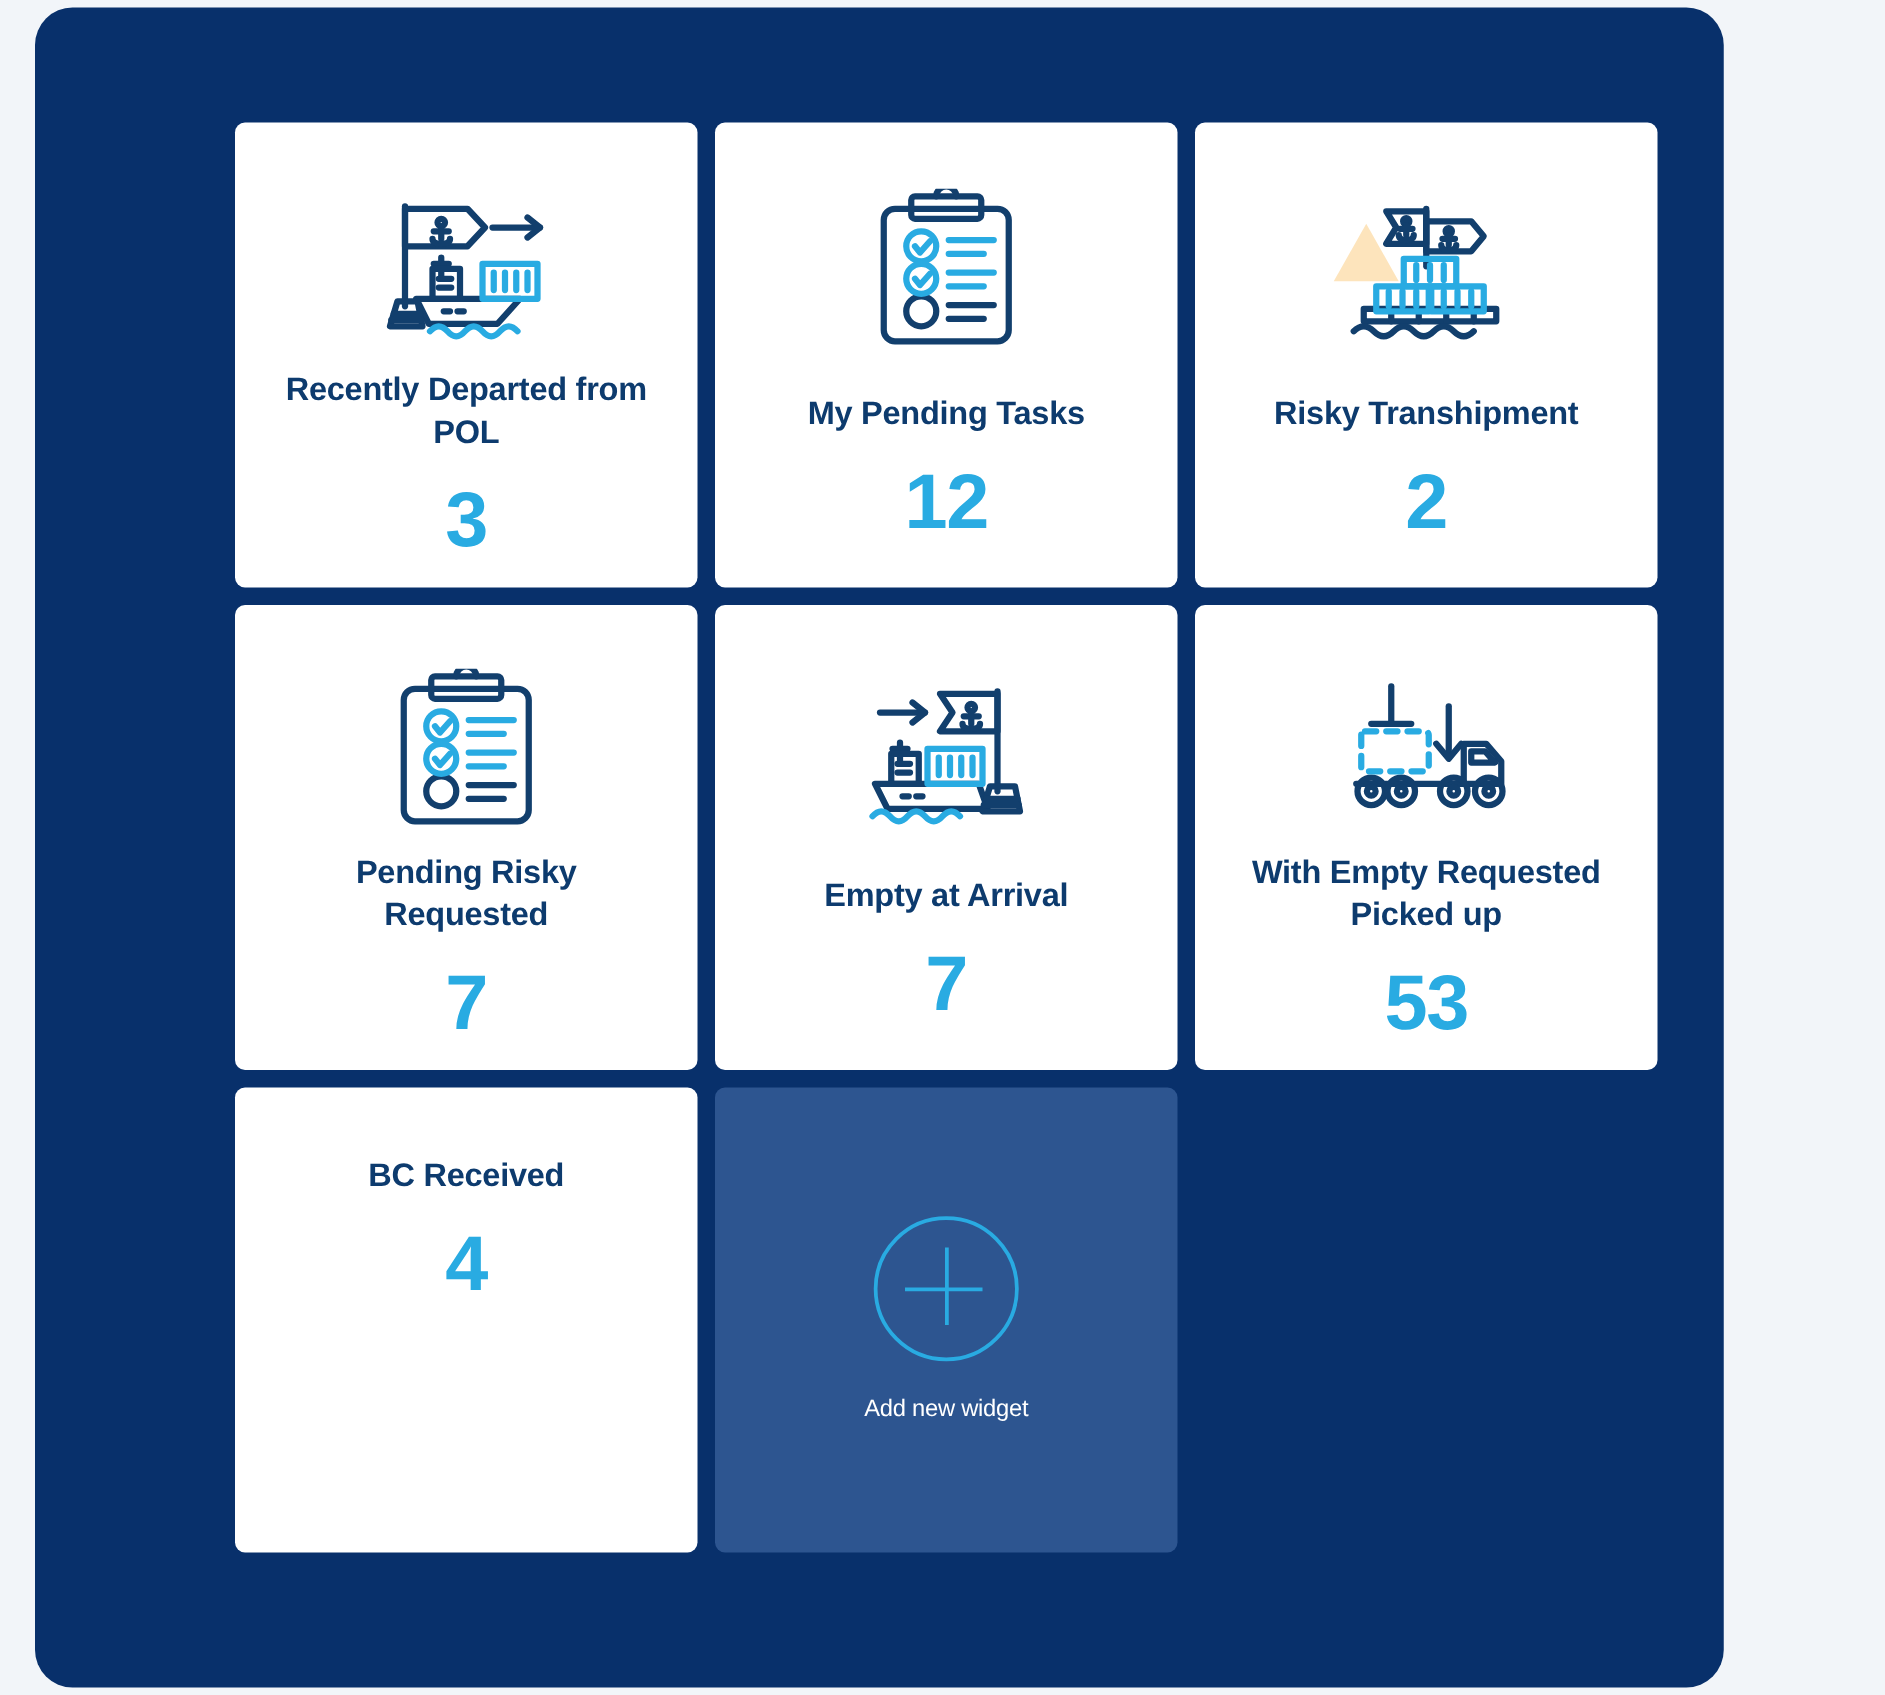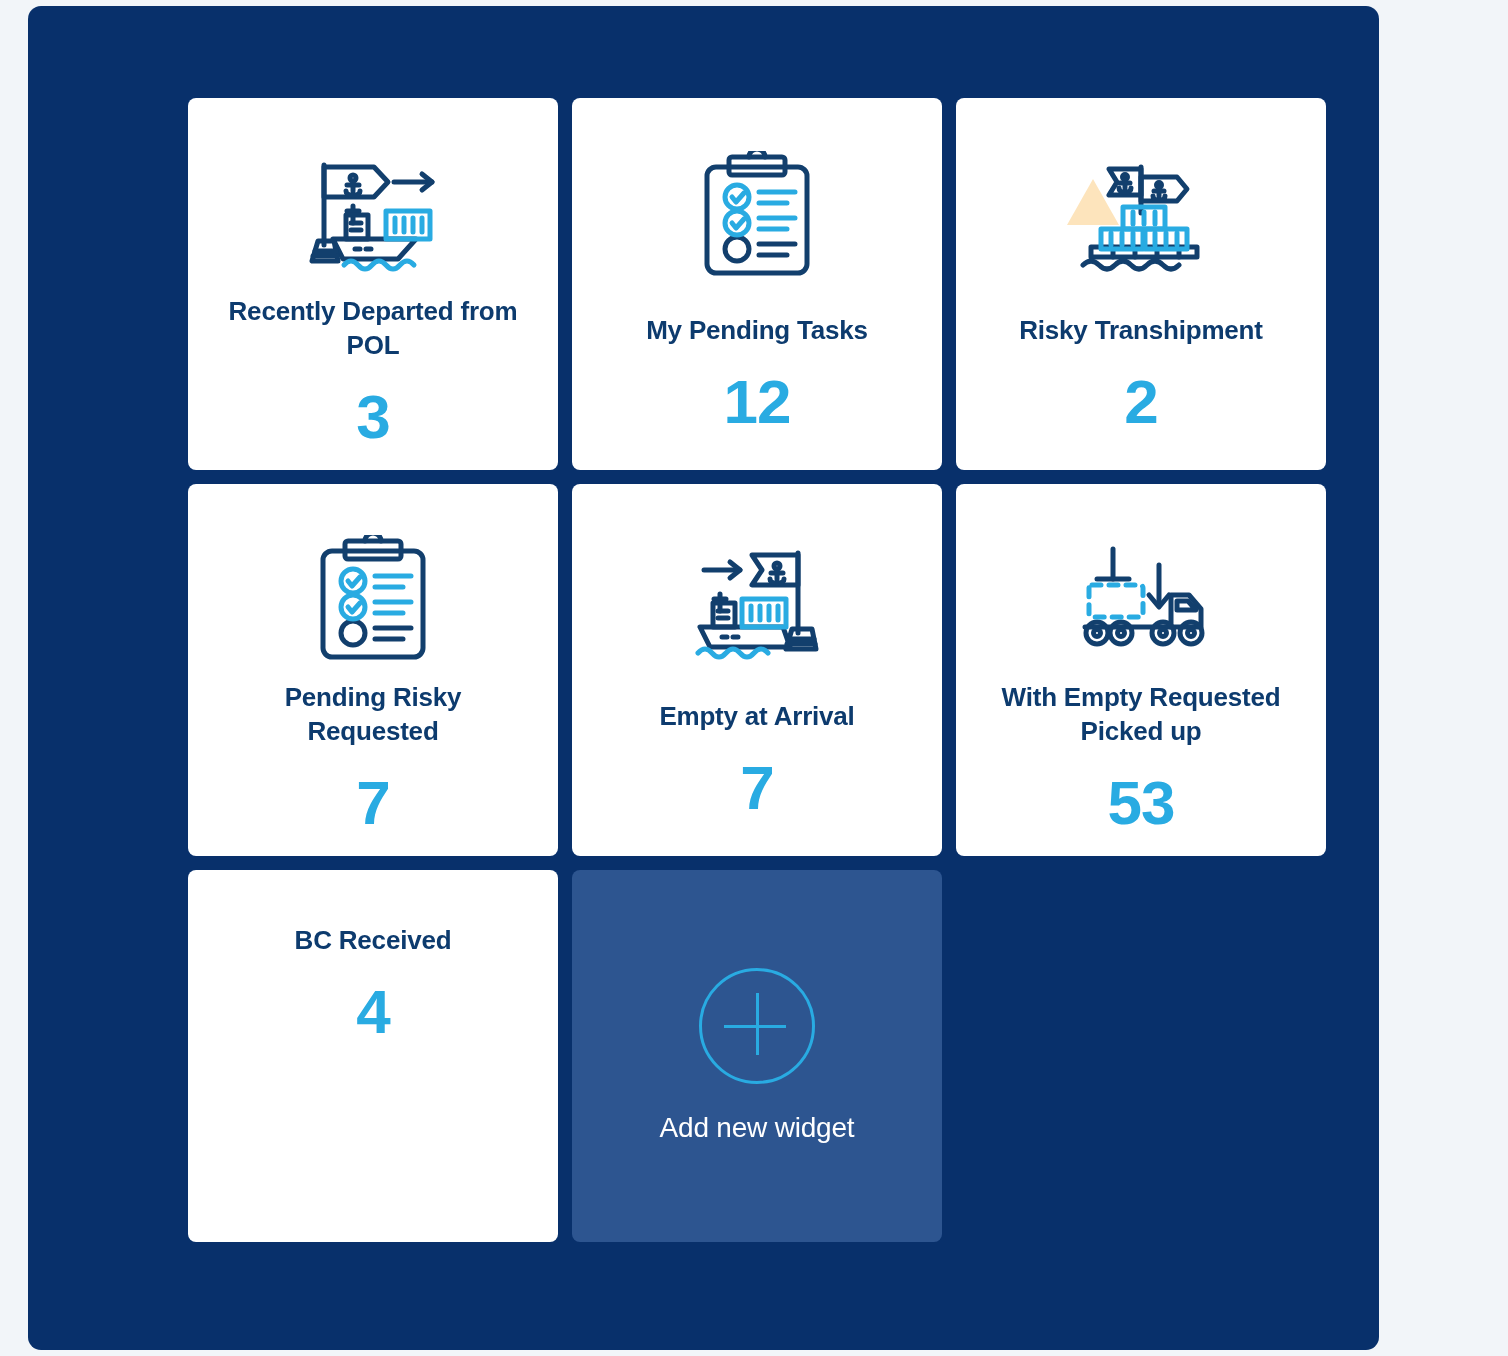--- a/index.html
+++ b/index.html
@@ -15,21 +15,21 @@
     background: #f2f5f9;
     overflow: hidden;
   }
   .board {
     position: absolute;
     left: 28px;
     top: 6px;
     width: 1351px;
     height: 1344px;
     background: #08306b;
-    border-radius: 13px;
+    border-radius: 30px;
   }
   .grid {
     position: absolute;
     left: 160px;
     top: 92px;
     width: 1142px;
     display: grid;
     grid-template-columns: repeat(3, 370px);
     grid-template-rows: repeat(3, 372px);
     gap: 14px 14px;
@@ -96,21 +96,21 @@
     background: #29abe2;
   }
   .plus-circle:before {
     left: 50%; top: 22px; width: 3px; height: 62px; margin-left: -1.5px;
   }
   .plus-circle:after {
     top: 50%; left: 22px; height: 3px; width: 62px; margin-top: -1.5px;
   }
   .add-label {
     color: #ffffff;
-    font-size: 28px;
+    font-size: 19px;
     font-weight: normal;
     letter-spacing: -0.2px;
   }
   svg { display: block; }
 </style>
 </head>
 <body>
 
 <div id="screen">
   <div class="board">

